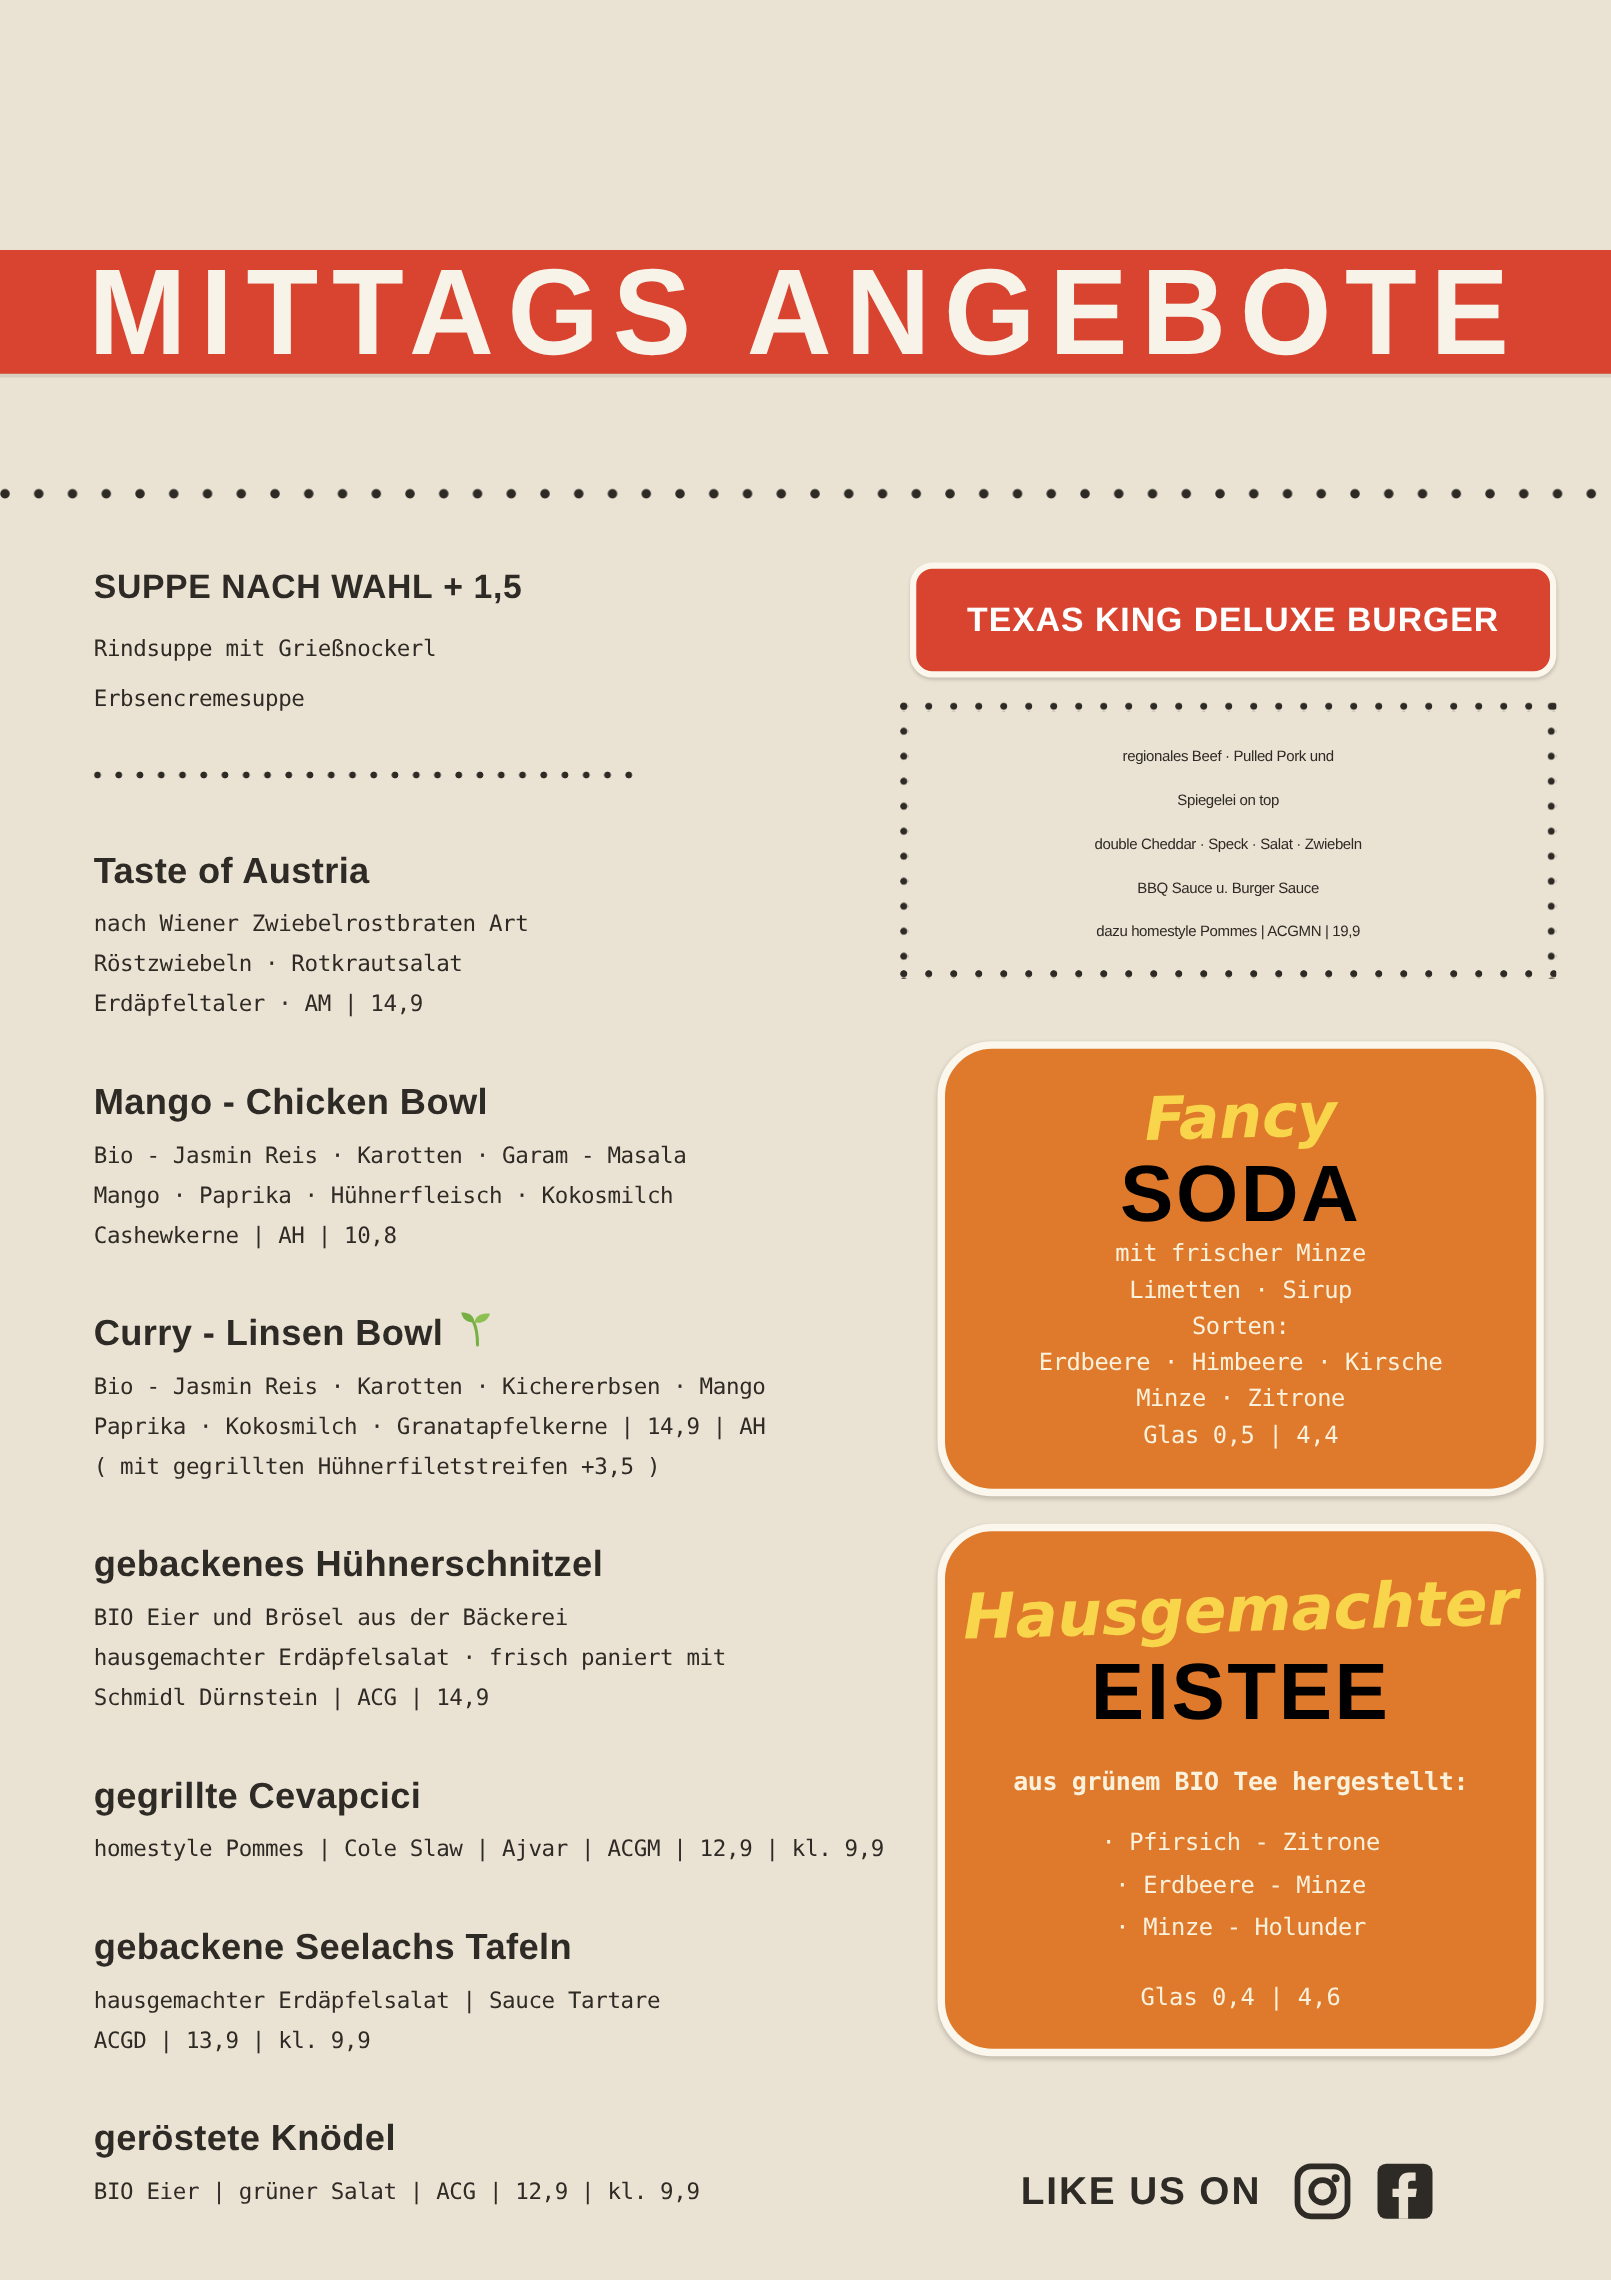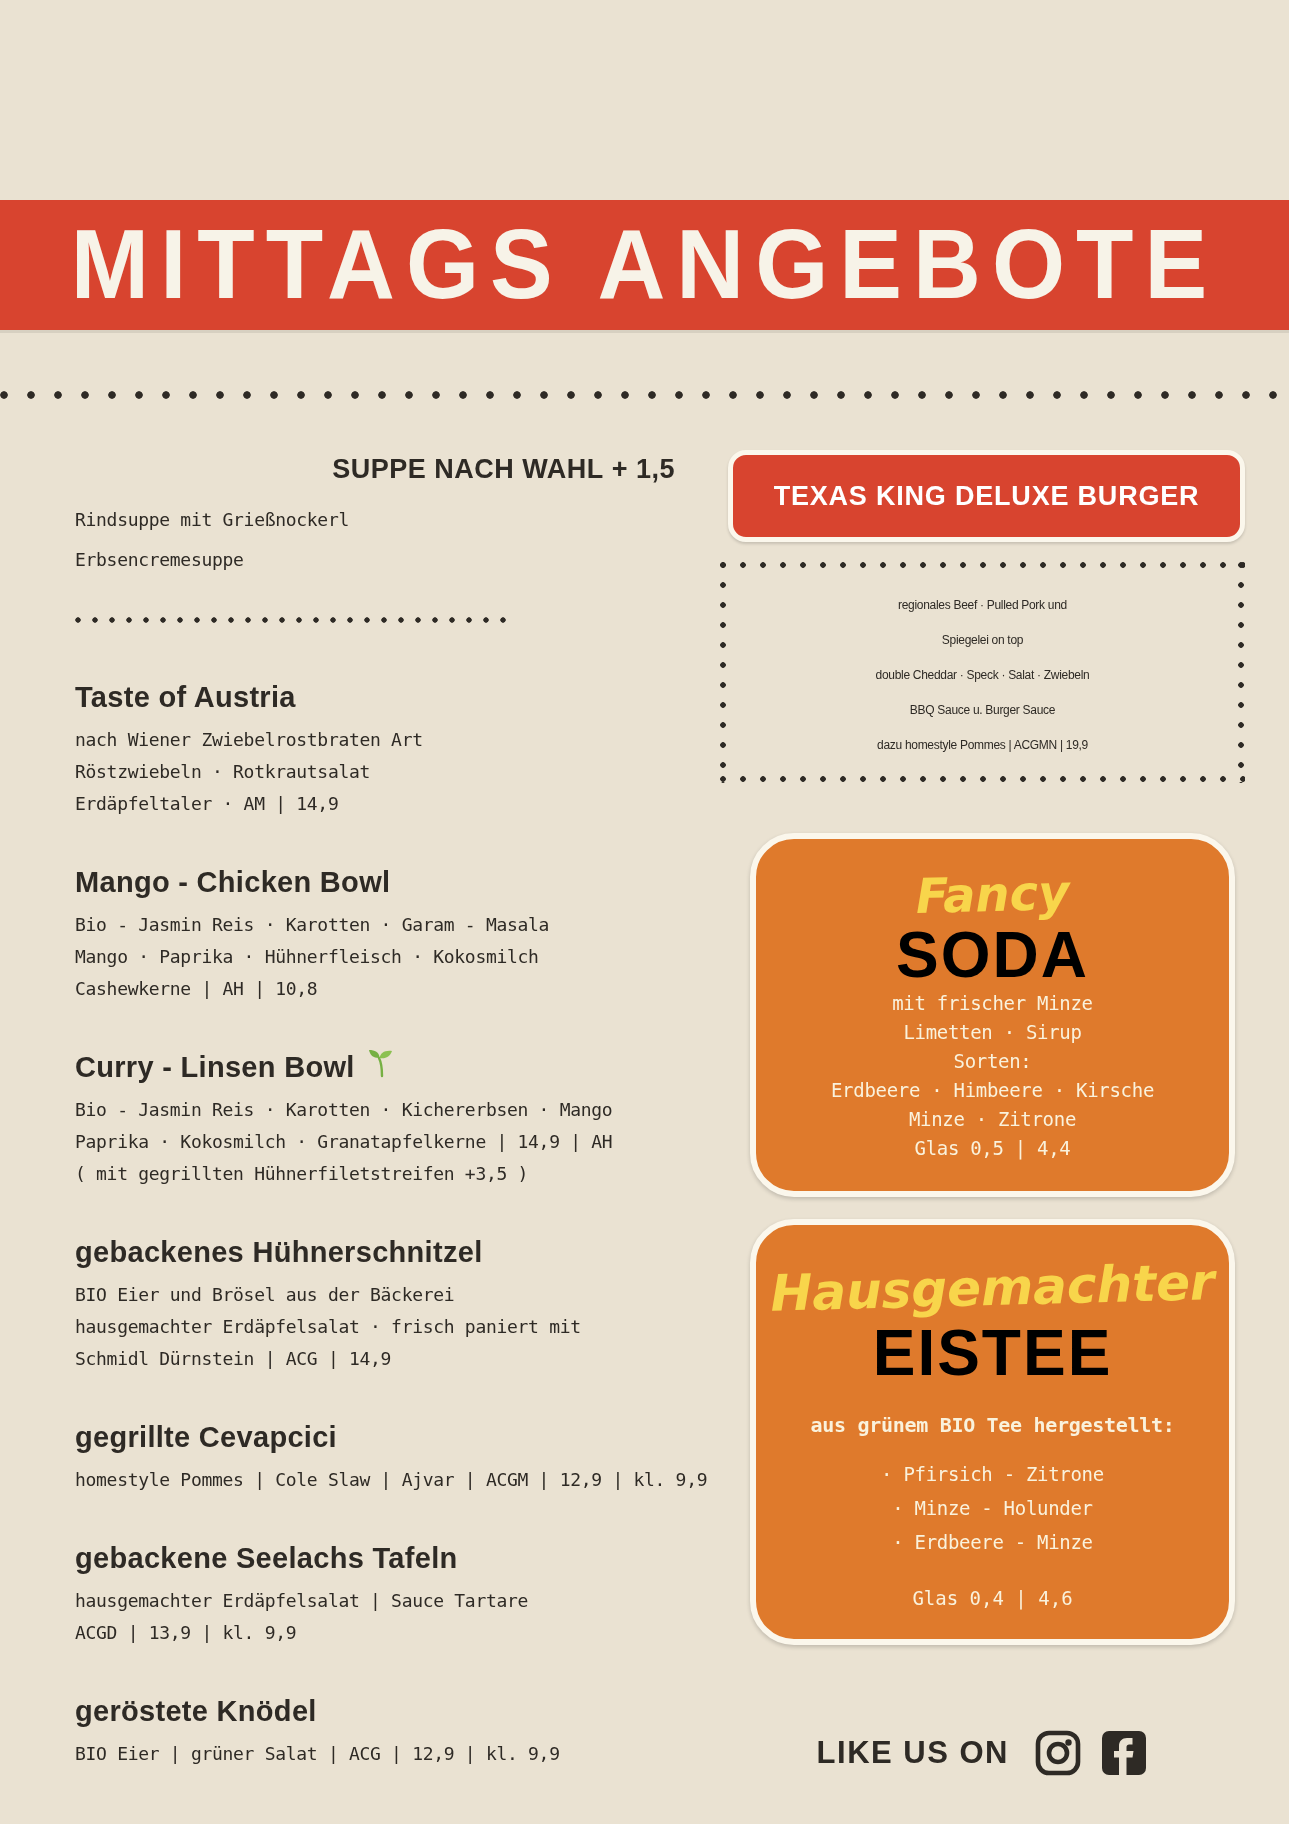--- a/index.html
+++ b/index.html
@@ -11,21 +11,21 @@
     font-family: "Liberation Sans", sans-serif;
     color: #2e2a25;
     overflow: hidden;
   }
 
   
   .top-banner {
     position: absolute;
     left: 0; right: 0;
     top: 200px;
-    height: 130px;
+    height: 99px;
     background: #d8442f;
     display: flex;
     align-items: center;
     justify-content: center;
     box-shadow: 0 3px 0 rgba(0,0,0,0.08);
   }
   .top-banner-title {
     font-size: 94px;
     font-weight: 900;
     letter-spacing: 11px;
@@ -62,21 +62,20 @@
   }
   .menu-item { margin-top: 45px; }
   .menu-item.first { margin-top: 0; }
   .menu-item.after-sep { margin-top: 56px; }
   .item-title-caps {
     font-size: 27px;
     font-weight: 800;
     letter-spacing: 0.5px;
     line-height: 34px;
     white-space: nowrap;
-    text-align: right;
   }
   .item-title-caps .price-suffix { font-weight: 700; }
   .item-title {
     font-size: 29px;
     font-weight: 800;
     letter-spacing: 0.3px;
     line-height: 34px;
     white-space: nowrap;
     display: flex;
     align-items: center;
@@ -334,22 +333,22 @@
         <div class="promo-line">Glas 0,5 | 4,4</div>
       </div>
     </div>
 
     <div class="promo-box eistee-box">
       <div class="script-word">Hausgemachter</div>
       <div class="promo-title">EISTEE</div>
       <div class="promo-subtitle">aus grünem BIO Tee hergestellt:</div>
       <div class="flavor-lines">
         <div class="flavor-line">· Pfirsich - Zitrone</div>
+        <div class="flavor-line">· Erdbeere - Minze</div>
         <div class="flavor-line">· Minze - Holunder</div>
-        <div class="flavor-line">· Erdbeere - Minze</div>
       </div>
       <div class="promo-price">Glas 0,4 | 4,6</div>
     </div>
 
   </div>
 
   <div class="footer">
     <div class="footer-label">LIKE US ON</div>
     <svg class="social-icon" viewBox="0 0 50 50">
       <rect x="5" y="5" width="40" height="40" rx="11" fill="none" stroke="#2e2a25" stroke-width="4.6"></rect>

